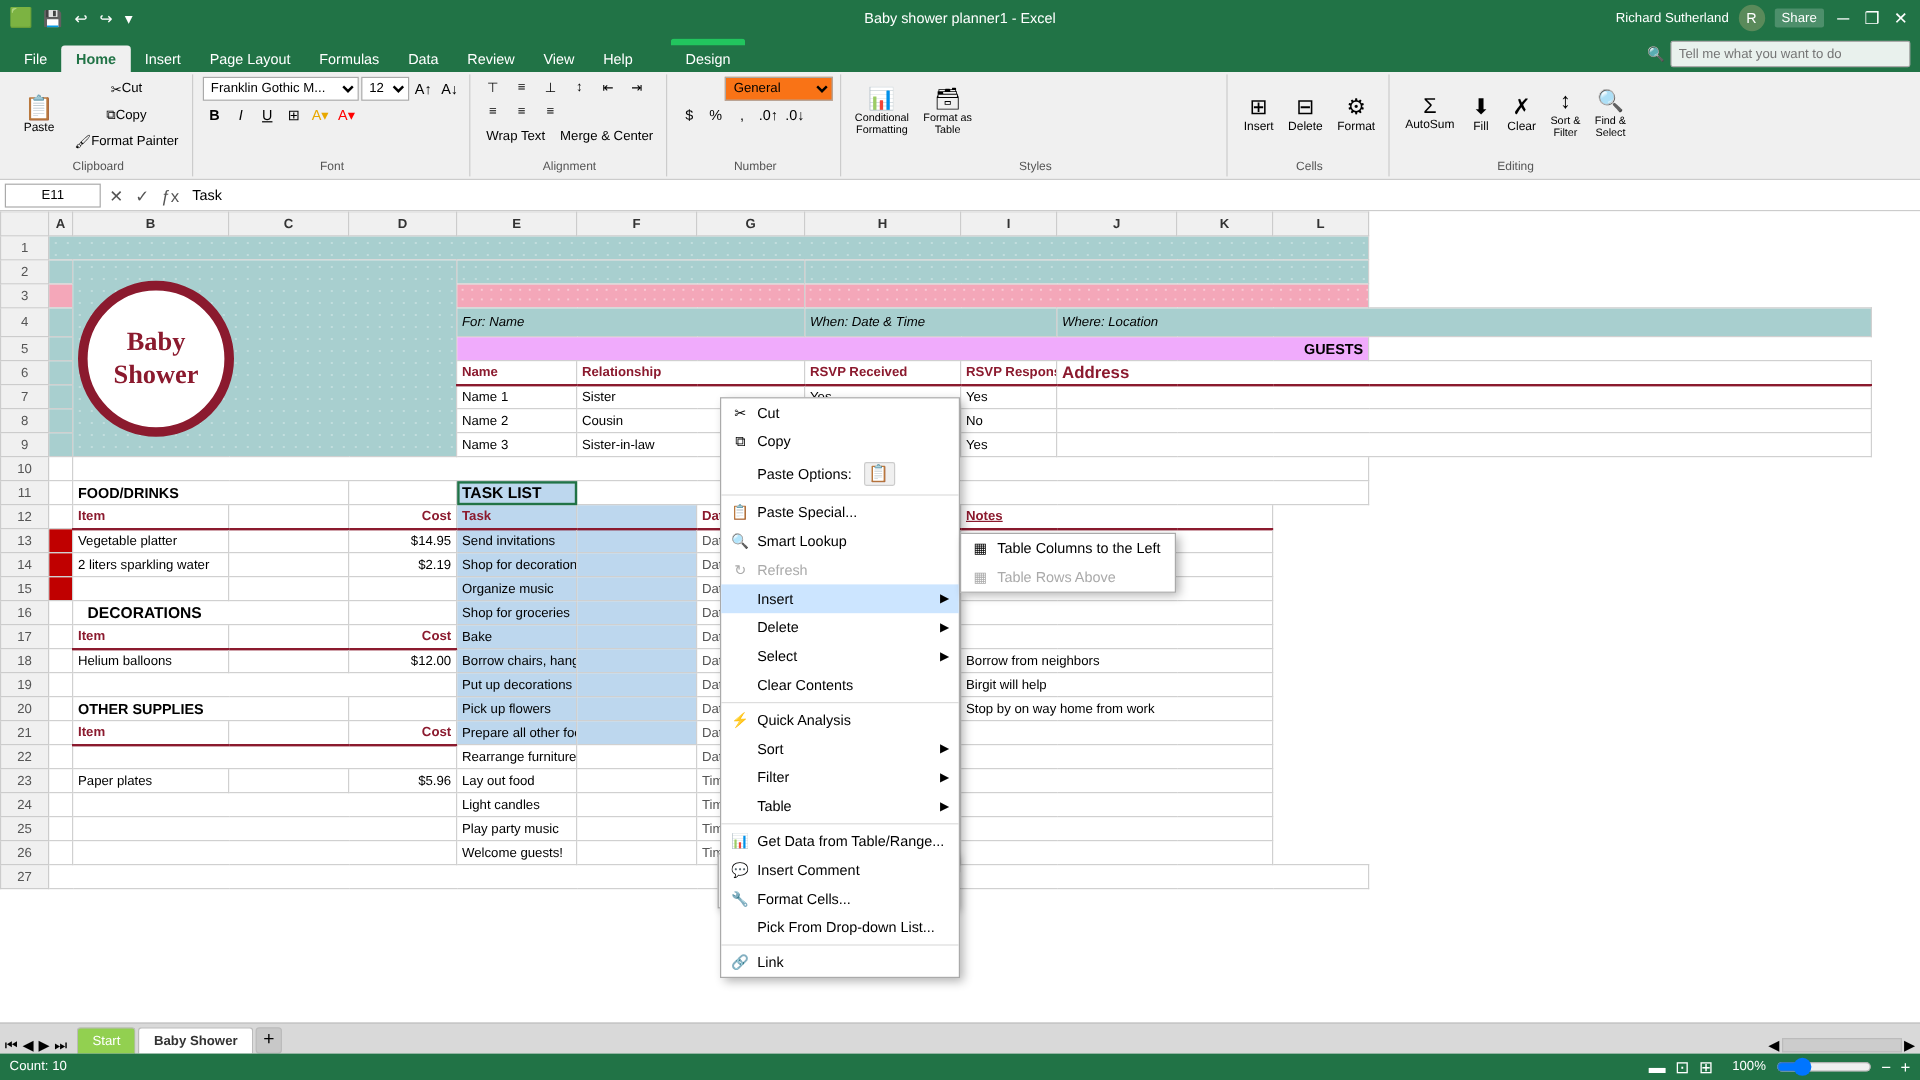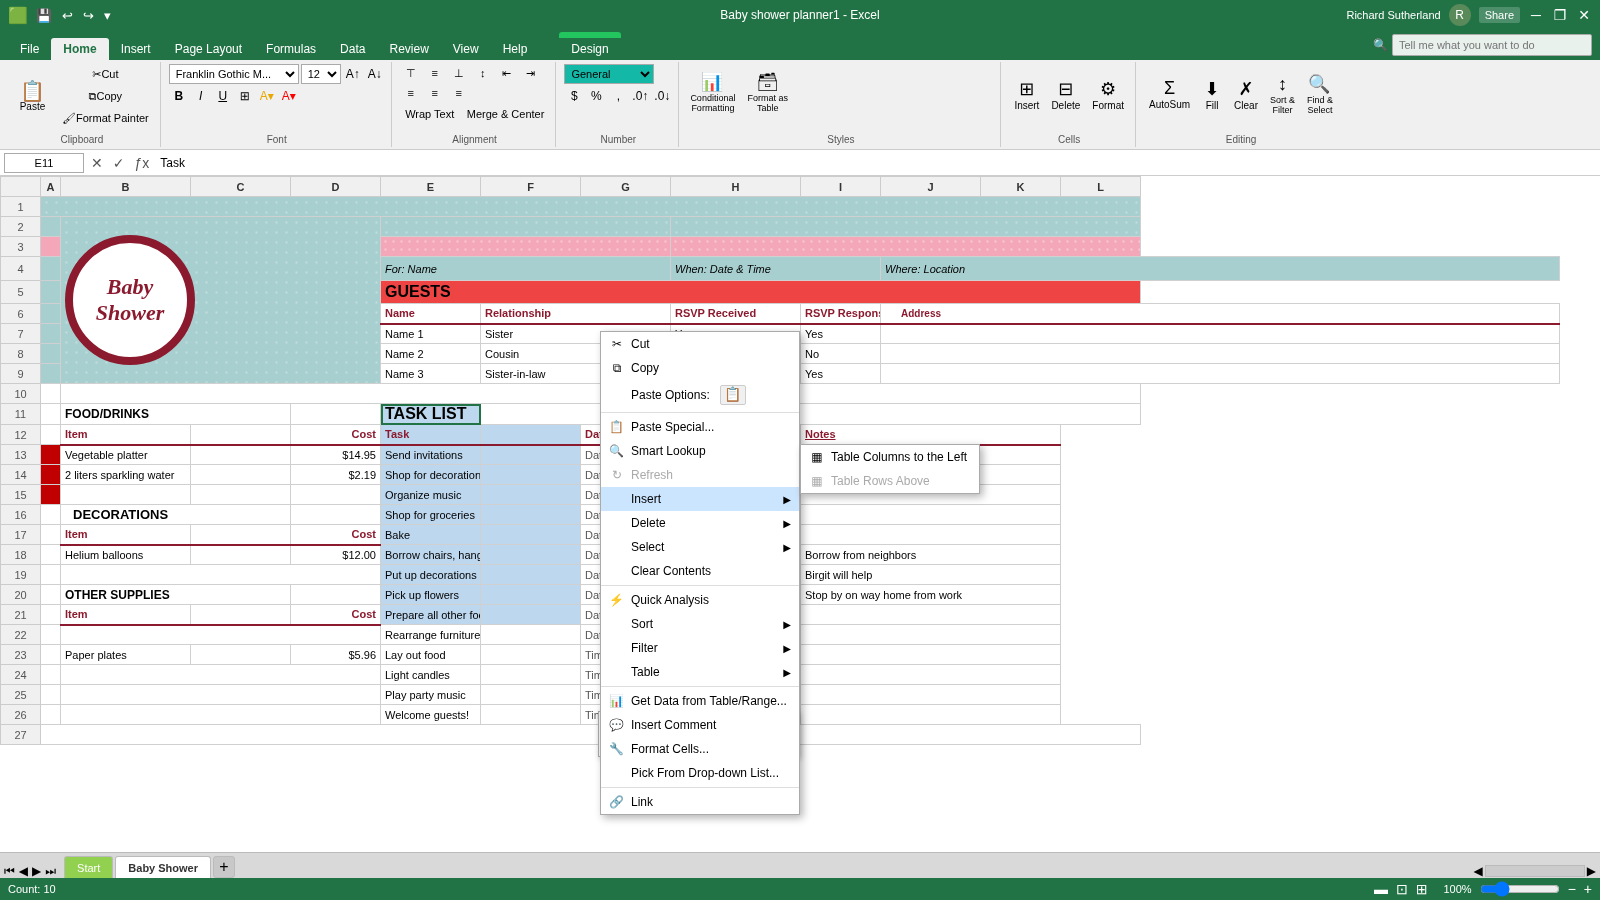--- a/index.html
+++ b/index.html
@@ -418,21 +418,22 @@
       background: transparent;
     }
 
     
     .num-select {
       height: 20px;
       font-size: 11px;
       border: 1px solid #aaa;
       padding: 0 2px;
       width: 90px;
-      background: #14b8a6;
+      background: #f97316;
+      margin-left: 40px;
     }
   </style>
 </head>
 <body>
 
 <div class="main-layout">
 
   <div class="title-bar">
     <div class="title-bar-left">
       <span style="font-size:16px;">🟩</span>
@@ -666,21 +667,21 @@
             <tr style="height:20px;">
               <td class="row-num-cell">1</td>
               <td colspan="12" style="background:#a8cfcf;background-image:radial-gradient(circle,rgba(255,255,255,0.3) 1px,transparent 1px);background-size:10px 10px;padding:0;"></td>
             </tr>
 
             <tr style="height:20px;">
               <td class="row-num-cell">2</td>
               <td style="background:#a8cfcf;padding:0;"></td>
               <td rowspan="8" colspan="3" style="background:#a8cfcf;background-image:radial-gradient(circle,rgba(255,255,255,0.3) 1px,transparent 1px);background-size:10px 10px;vertical-align:middle;text-align:center;position:relative;">
                 <div class="baby-shower-circle">
-                  <span style="white-space:pre-line;font-style:italic;">Baby
+                  <span style="white-space:pre-line;">Baby
 Shower</span>
                 </div>
               </td>
               <td colspan="3" style="background:#a8cfcf;background-image:radial-gradient(circle,rgba(255,255,255,0.3) 1px,transparent 1px);background-size:10px 10px;padding:0;"></td>
               <td colspan="5" style="background:#a8cfcf;background-image:radial-gradient(circle,rgba(255,255,255,0.3) 1px,transparent 1px);background-size:10px 10px;padding:0;"></td>
             </tr>
 
             <tr style="height:20px;">
               <td class="row-num-cell">3</td>
               <td style="background:#f4a7b9;padding:0;"></td>
@@ -701,34 +702,34 @@
               </td>
               <td colspan="4" style="background:#a8cfcf;font-style:italic;font-size:11px;padding:2px 4px;">
                 <span>Where:  Location</span>
               </td>
             </tr>
 
             <tr style="height:20px;">
               <td class="row-num-cell selected">5</td>
               <td style="background:#a8cfcf;"></td>
 
-              <td colspan="8" style="background:#ef4444;font-weight:bold;font-size:16px;padding:2px 4px;">
+              <td colspan="8" style="background:#f0abfc;font-weight:bold;font-size:12px;padding:2px 4px;text-align:right;">
                 <span>GUESTS</span>
               </td>
             </tr>
 
             <tr style="height:20px;">
               <td class="row-num-cell">6</td>
               <td style="background:#a8cfcf;"></td>
 
               <td style="font-weight:bold;color:#8b1a2e;border-bottom:2px solid #8b1a2e;font-size:11px;padding:1px 4px;">Name</td>
               <td colspan="2" style="font-weight:bold;color:#8b1a2e;border-bottom:2px solid #8b1a2e;font-size:11px;padding:1px 4px;margin-left:44px;">Relationship</td>
               <td style="font-weight:bold;color:#8b1a2e;border-bottom:2px solid #8b1a2e;font-size:11px;padding:1px 4px;">RSVP Received</td>
               <td style="font-weight:bold;color:#8b1a2e;border-bottom:2px solid #8b1a2e;font-size:11px;padding:1px 4px;">RSVP Response</td>
-              <td colspan="4" style="font-weight:bold;color:#8b1a2e;border-bottom:2px solid #8b1a2e;font-size:10px;padding:1px 20px;margin-top:24px;">Address</td>
+              <td colspan="4" style="font-weight:bold;color:#8b1a2e;border-bottom:2px solid #8b1a2e;font-size:14px;padding:1px 4px;margin-top:24px;">Address</td>
             </tr>
 
             <tr style="height:20px;">
               <td class="row-num-cell">7</td>
               <td style="background:#a8cfcf;"></td>
 
               <td style="font-size:11px;padding:1px 4px;">Name 1</td>
               <td colspan="2" style="font-size:11px;padding:1px 4px;">Sister</td>
               <td style="font-size:11px;padding:1px 4px;">Yes</td>
               <td style="font-size:11px;padding:1px 4px;">Yes</td>
@@ -763,21 +764,21 @@
               <td colspan="11"></td>
             </tr>
 
             <tr style="height:20px;">
               <td class="row-num-cell">11</td>
               <td></td>
               <td colspan="2" style="font-weight:bold;font-size:12px;padding:1px 4px;">
                 <span>FOOD/DRINKS</span>
               </td>
               <td></td>
-              <td style="background:#bdd7ee;font-weight:bold;font-size:16px;padding:1px 4px;outline:2px solid #217346;outline-offset:-2px;">
+              <td style="background:#bdd7ee;font-weight:bold;font-size:13px;padding:1px 4px;outline:2px solid #217346;outline-offset:-2px;">
                 <span>TASK LIST</span>
               </td>
               <td colspan="7"></td>
             </tr>
 
             <tr style="height:20px;">
               <td class="row-num-cell">12</td>
               <td></td>
               <td style="font-weight:bold;color:#8b1a2e;border-bottom:2px solid #8b1a2e;font-size:11px;">Item</td>
               <td style="border-bottom:2px solid #8b1a2e;"></td>

